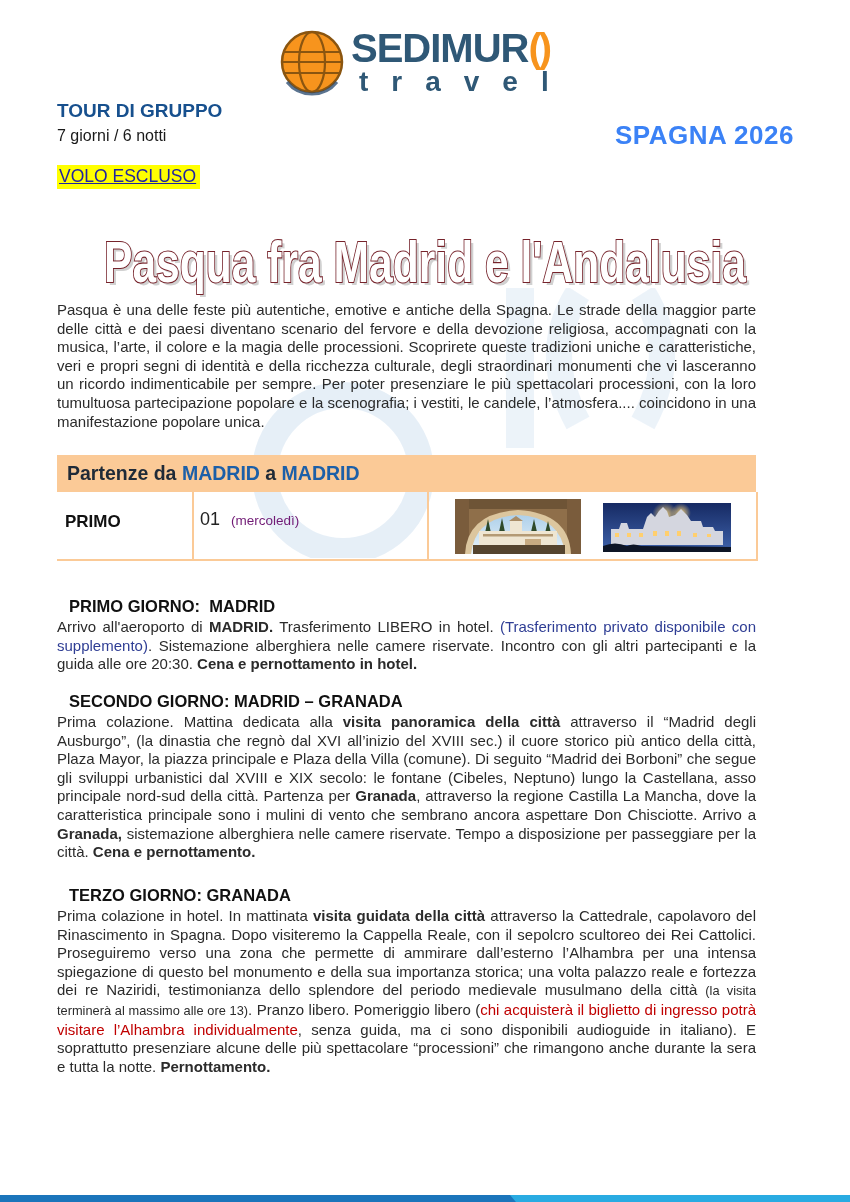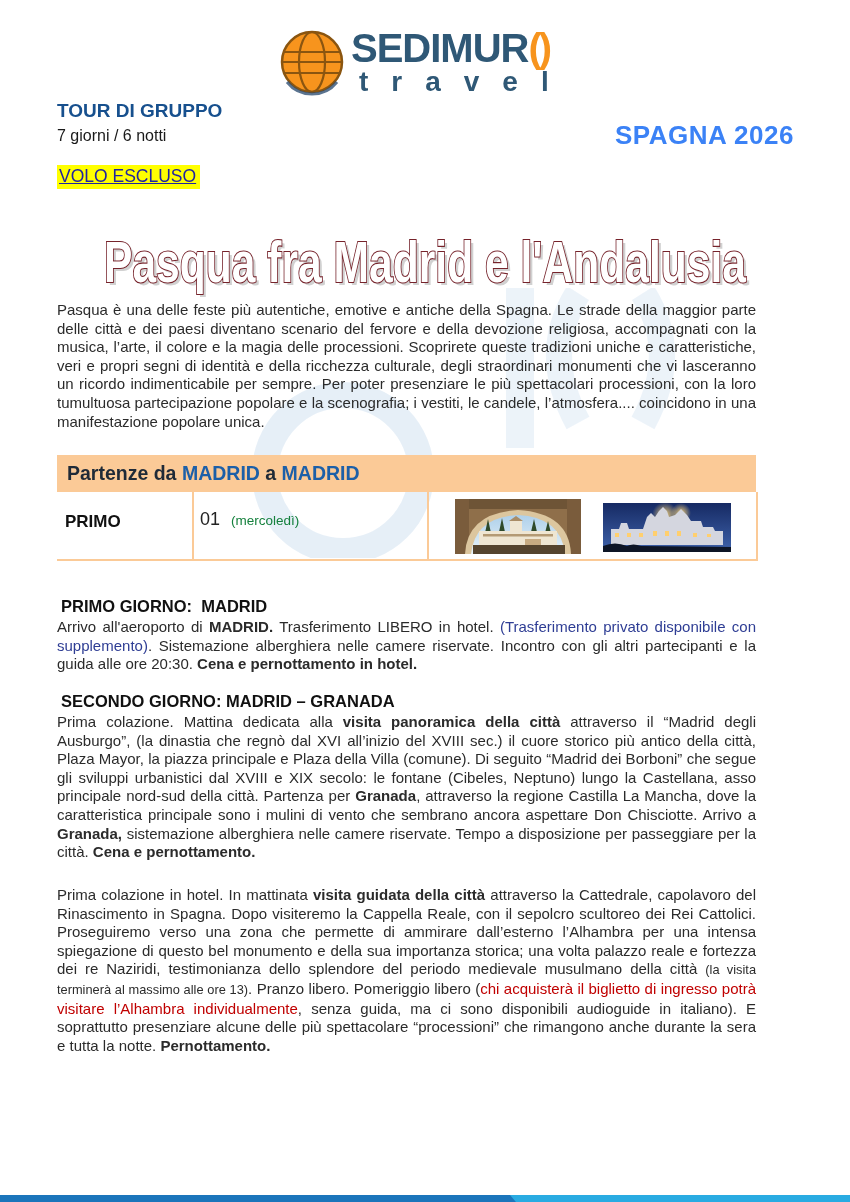--- a/index.html
+++ b/index.html
@@ -30,27 +30,27 @@
   
   .banner{position:absolute;left:57px;top:455px;width:699px;height:37px;background:#FBCA97;}
   .banner-text{padding-left:10px;line-height:37px;font-size:19.5px;font-weight:700;color:#1F2A37;}
   .banner-city{color:#1C5FA8;}
   .dep-table{position:absolute;left:57px;top:492px;width:699px;height:67px;
     border-bottom:2px solid #FBCA97;border-right:2px solid #FBCA97;}
   .vline{position:absolute;top:0;width:2px;height:100%;background:#FBCA97;}
   .vline1{left:135px;} .vline2{left:370px;}
   .month{position:absolute;left:8px;top:20px;font-size:17px;font-weight:700;color:#111;}
   .day-num{position:absolute;left:143px;top:17px;font-size:18px;color:#222;}
-  .weekday{position:absolute;left:174px;top:21px;font-size:13.5px;color:#15803d;}
+  .weekday{position:absolute;left:174px;top:21px;font-size:13.5px;color:#701a75;}
   .photo1{position:absolute;left:398px;top:7px;width:126px;height:55px;}
   .photo2{position:absolute;left:546px;top:11px;width:128px;height:49px;}
   
   .day{position:absolute;left:57px;width:699px;}
   .day-1{top:597px;} .day-2{top:692px;} .day-3{top:886px;}
-  .day-heading{font-size:16.5px;font-weight:700;color:#111;margin:0 0 2px 4px;white-space:pre-wrap;}
+  .day-heading{font-size:16.5px;font-weight:700;color:#111;margin:0 0 2px 12px;white-space:pre-wrap;}
   .day-text{font-size:15px;line-height:18.6px;text-align:justify;color:#2b2b2b;margin:0;}
   .s-n{} .s-b{font-weight:700;}
   .s-blue{color:#2E3D94;}
   .s-red{color:#C00000;}
   .s-small{font-size:12.8px;}
   
   .footer{position:absolute;left:0;top:1167px;width:850px;height:35px;background:#29ABE2;margin-top:28px;}
   .footer-dark{position:absolute;left:0;top:0;width:100%;height:100%;background:#1B75BB;
     clip-path:polygon(0 0,60% 0,63.5% 100%,0 100%);}
   .footer-url{position:absolute;left:165px;top:0;line-height:35px;color:#ffffff;
@@ -168,20 +168,21 @@
     <h3 class="day-heading">PRIMO GIORNO:  MADRID</h3>
     <p class="day-text"><span class="s-n">Arrivo all'aeroporto di </span><span class="s-b">MADRID.</span><span class="s-n"> Trasferimento LIBERO in hotel. </span><span class="s-blue">(Trasferimento privato disponibile con supplemento)</span><span class="s-n">. Sistemazione alberghiera nelle camere riservate.  Incontro con gli altri partecipanti e la guida alle ore 20:30. </span><span class="s-b">Cena e pernottamento in hotel.</span></p>
   </div>
 
   <div class="day day-2">
     <h3 class="day-heading">SECONDO GIORNO: MADRID – GRANADA</h3>
     <p class="day-text"><span class="s-n">Prima colazione. Mattina dedicata alla </span><span class="s-b">visita panoramica della città</span><span class="s-n"> attraverso il “Madrid degli Ausburgo”, (la dinastia che regnò dal XVI all’inizio del XVIII sec.) il cuore storico più antico della città, Plaza Mayor, la piazza principale e Plaza della Villa (comune). Di seguito “Madrid dei Borboni” che segue gli sviluppi urbanistici dal XVIII e XIX secolo: le fontane (Cibeles, Neptuno) lungo la Castellana, asso principale nord-sud della città. Partenza per </span><span class="s-b">Granada</span><span class="s-n">, attraverso la regione Castilla La Mancha, dove la caratteristica principale sono i mulini di vento che sembrano ancora aspettare Don Chisciotte. Arrivo a </span><span class="s-b">Granada,</span><span class="s-n"> sistemazione alberghiera nelle camere riservate. Tempo a disposizione per passeggiare per la città. </span><span class="s-b">Cena e pernottamento.</span></p>
   </div>
 
   <div class="day day-3">
+    <h3 class="day-heading">TERZO GIORNO: GRANADA</h3>
     <p class="day-text"><span class="s-n">Prima colazione in hotel. In mattinata </span><span class="s-b">visita guidata della città</span><span class="s-n"> attraverso la Cattedrale, capolavoro del Rinascimento in Spagna. Dopo visiteremo la Cappella Reale, con il sepolcro scultoreo dei Rei Cattolici. Proseguiremo verso una zona che permette di ammirare dall’esterno l’Alhambra per una intensa spiegazione di questo bel monumento e della sua importanza storica; una volta palazzo reale e fortezza dei re Naziridi, testimonianza dello splendore del periodo medievale musulmano della città </span><span class="s-small">(la visita terminerà al massimo alle ore 13)</span><span class="s-n">. Pranzo libero. Pomeriggio libero (</span><span class="s-red">chi acquisterà il biglietto di ingresso potrà visitare l’Alhambra individualmente</span><span class="s-n">, senza guida, ma ci sono disponibili audioguide in italiano). E soprattutto presenziare alcune delle più spettacolare “processioni” che rimangono anche durante la sera e tutta la notte. </span><span class="s-b">Pernottamento.</span></p>
   </div>
 
   <div class="footer">
     <div class="footer-dark"></div>
     <div class="footer-url">www.sedimurotravel.it</div>
   </div>
 
 </div>
 

